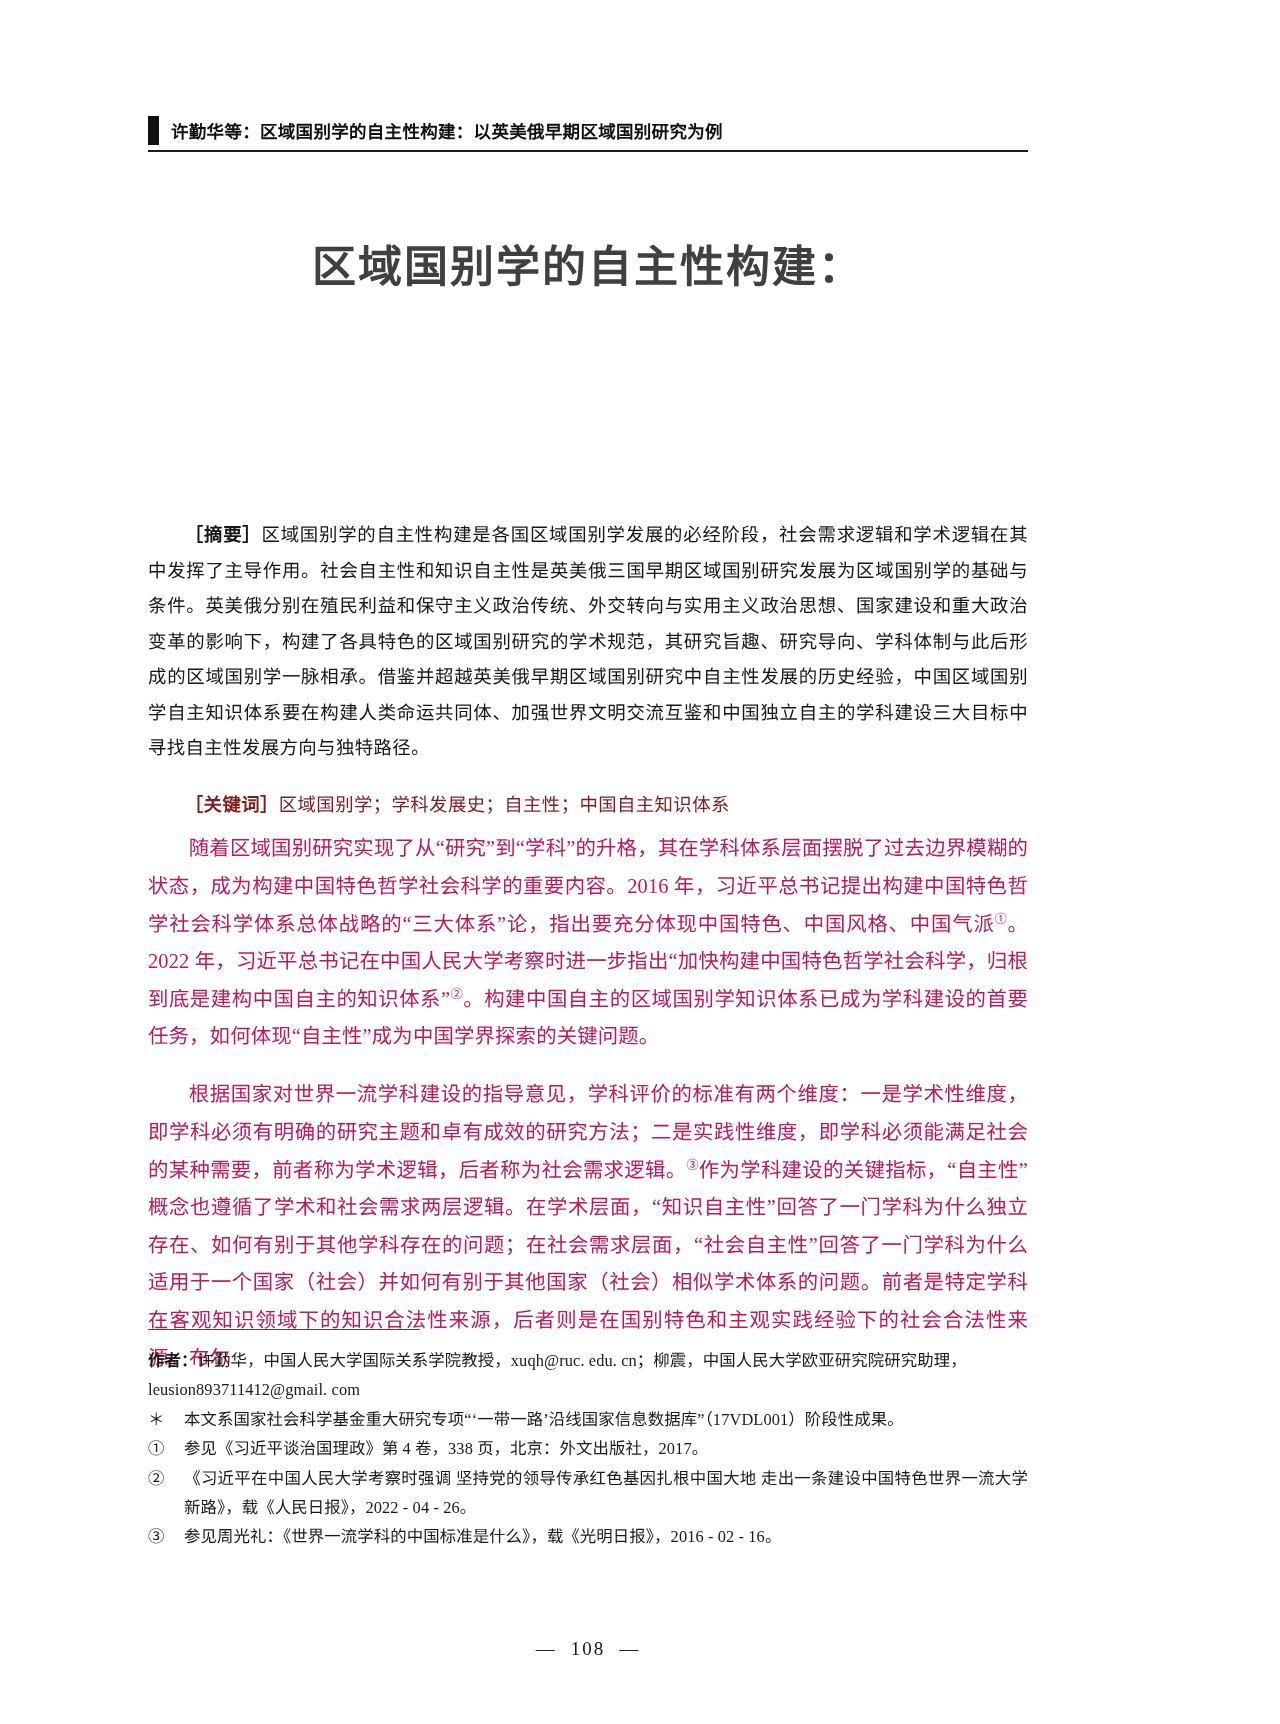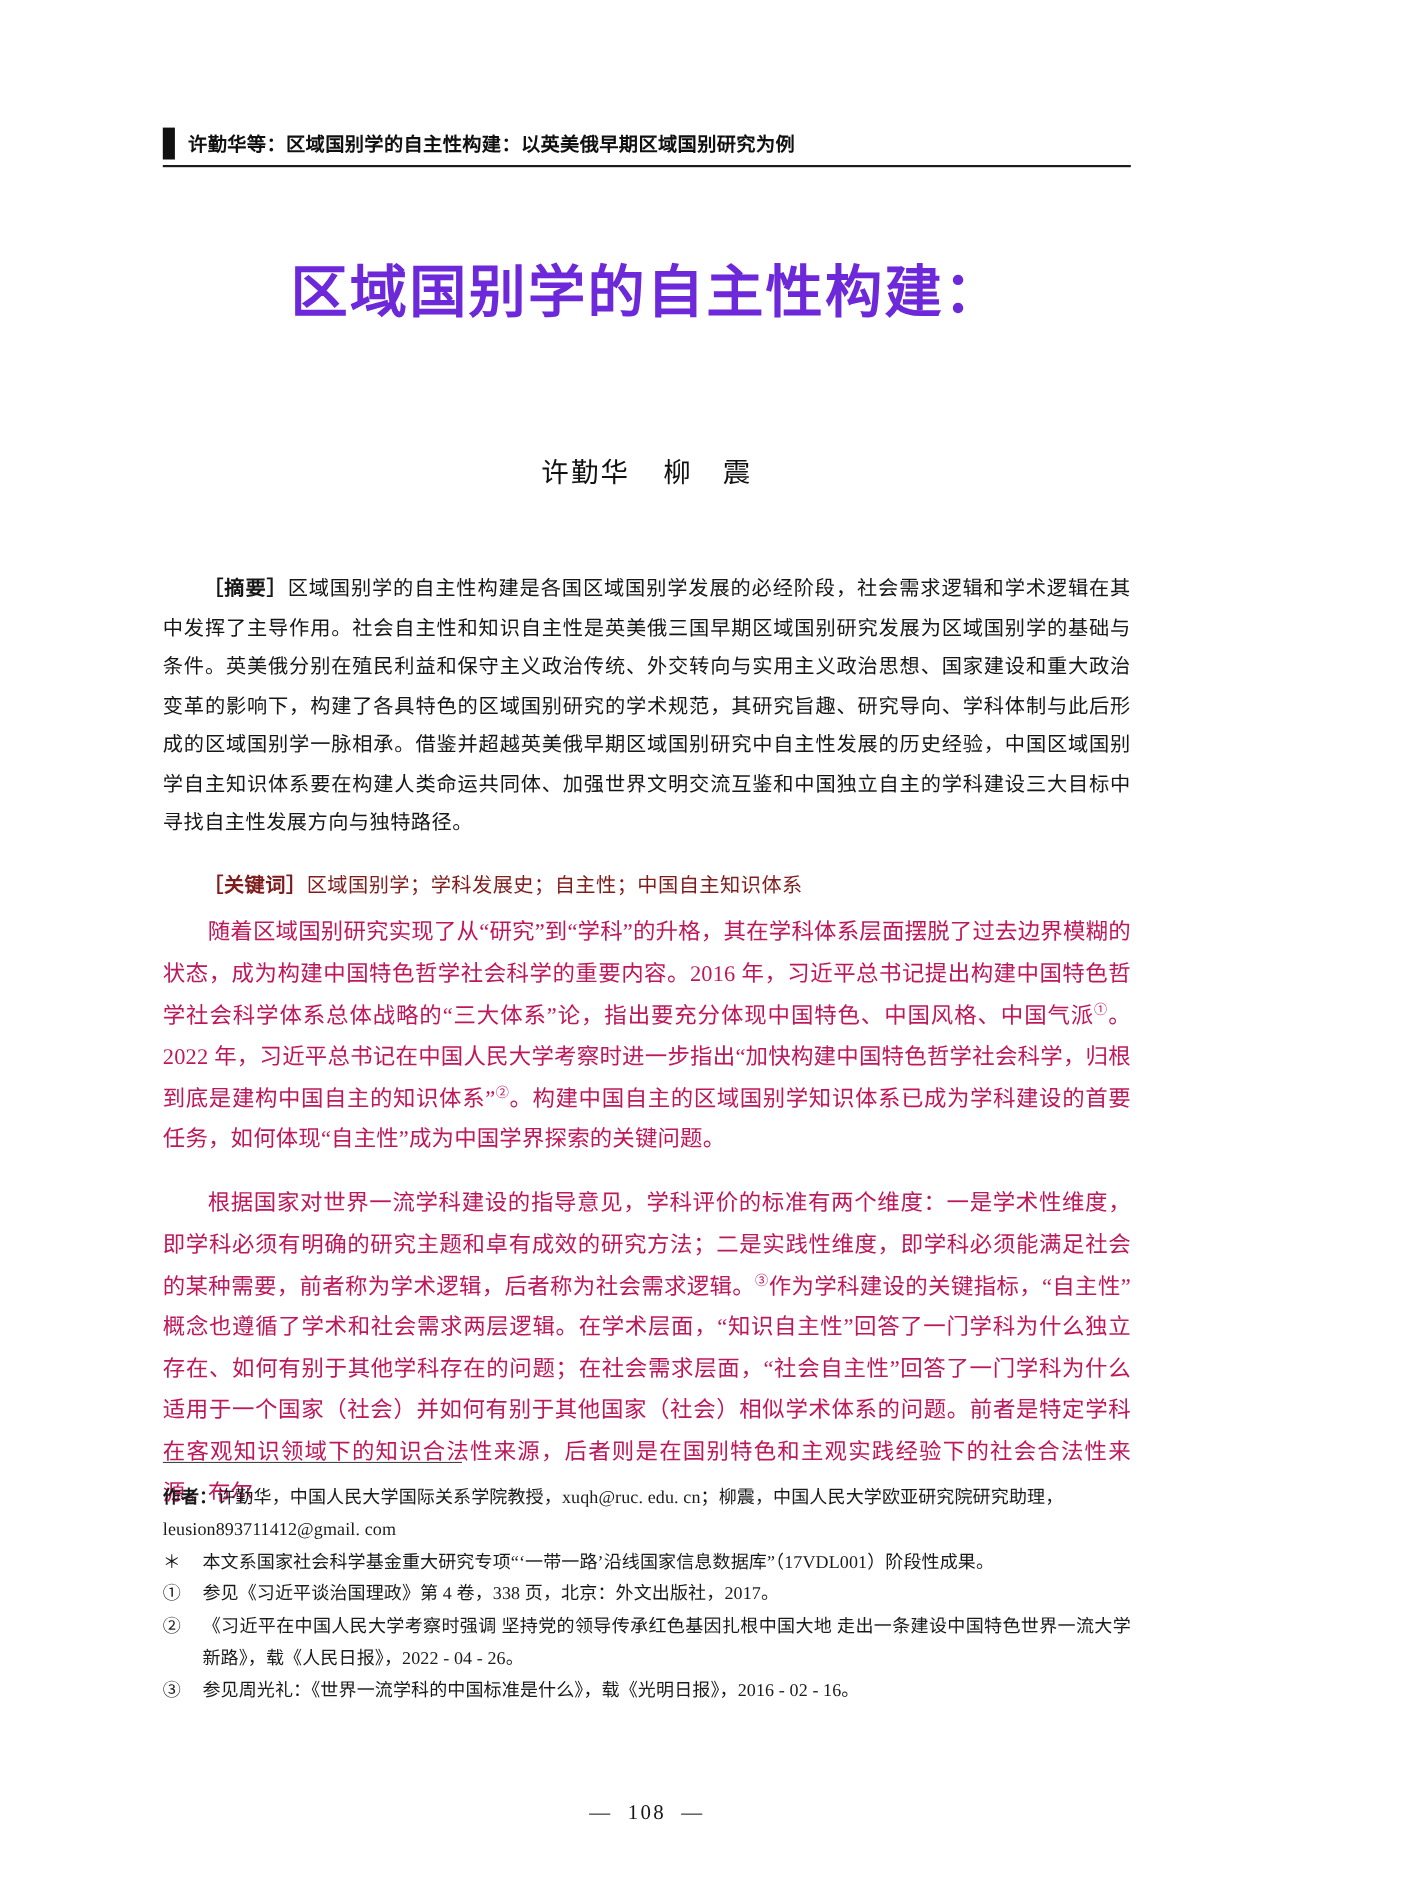--- a/index.html
+++ b/index.html
@@ -68,24 +68,24 @@
   .title-block {
     position: absolute;
     top: 238px;
     left: 0;
     width: 880px;
     text-align: center;
   }
   .title-line {
     font-family: "DejaVu Sans", "Liberation Sans", sans-serif;
     font-weight: bold;
-    font-size: 52px;
+    font-size: 44px;
     line-height: 58px;
     letter-spacing: 2px;
-    color: #6d28d9;
+    color: #404040;
   }
 
   
   .authors {
     position: absolute;
     top: 413px;
     left: 0;
     width: 880px;
     text-align: center;
     font-family: "Liberation Serif", "DejaVu Serif", serif;
@@ -210,23 +210,20 @@
     <div class="runhead">
       <div class="runhead-bar"></div>
       <div class="runhead-text">许勤华等：区域国别学的自主性构建：以英美俄早期区域国别研究为例</div>
     </div>
     <div class="runhead-rule"></div>
 
     <div class="title-block">
       <div class="title-line">区域国别学的自主性构建：</div>
     </div>
 
-    <div class="authors">
-      <span>许勤华</span><span class="sep"></span><span>柳　震</span>
-    </div>
 
     <div class="abstract">
       <p class="abs-para"><span class="abs-label">［摘要］</span><span>区域国别学的自主性构建是各国区域国别学发展的必经阶段，社会需求逻辑和学术逻辑在其中发挥了主导作用。社会自主性和知识自主性是英美俄三国早期区域国别研究发展为区域国别学的基础与条件。英美俄分别在殖民利益和保守主义政治传统、外交转向与实用主义政治思想、国家建设和重大政治变革的影响下，构建了各具特色的区域国别研究的学术规范，其研究旨趣、研究导向、学科体制与此后形成的区域国别学一脉相承。借鉴并超越英美俄早期区域国别研究中自主性发展的历史经验，中国区域国别学自主知识体系要在构建人类命运共同体、加强世界文明交流互鉴和中国独立自主的学科建设三大目标中寻找自主性发展方向与独特路径。</span></p>
       <p class="kw-para"><span class="abs-label">［关键词］</span><span>区域国别学；学科发展史；自主性；中国自主知识体系</span></p>
     </div>
 
     <div class="body-block">
       <p class="body-para"><span>随着区域国别研究实现了从“研究”到“学科”的升格，其在学科体系层面摆脱了过去边界模糊的状态，成为构建中国特色哲学社会科学的重要内容。2016 年，习近平总书记提出构建中国特色哲学社会科学体系总体战略的“三大体系”论，指出要充分体现中国特色、中国风格、中国气派</span><sup class="fn">①</sup><span>。2022 年，习近平总书记在中国人民大学考察时进一步指出“加快构建中国特色哲学社会科学，归根到底是建构中国自主的知识体系”</span><sup class="fn">②</sup><span>。构建中国自主的区域国别学知识体系已成为学科建设的首要任务，如何体现“自主性”成为中国学界探索的关键问题。</span></p>
       <p class="body-para"><span>根据国家对世界一流学科建设的指导意见，学科评价的标准有两个维度：一是学术性维度，即学科必须有明确的研究主题和卓有成效的研究方法；二是实践性维度，即学科必须能满足社会的某种需要，前者称为学术逻辑，后者称为社会需求逻辑。</span><sup class="fn">③</sup><span>作为学科建设的关键指标，“自主性”概念也遵循了学术和社会需求两层逻辑。在学术层面，“知识自主性”回答了一门学科为什么独立存在、如何有别于其他学科存在的问题；在社会需求层面，“社会自主性”回答了一门学科为什么适用于一个国家（社会）并如何有别于其他国家（社会）相似学术体系的问题。前者是特定学科在客观知识领域下的知识合法性来源，后者则是在国别特色和主观实践经验下的社会合法性来源。布尔</span></p>
     </div>

